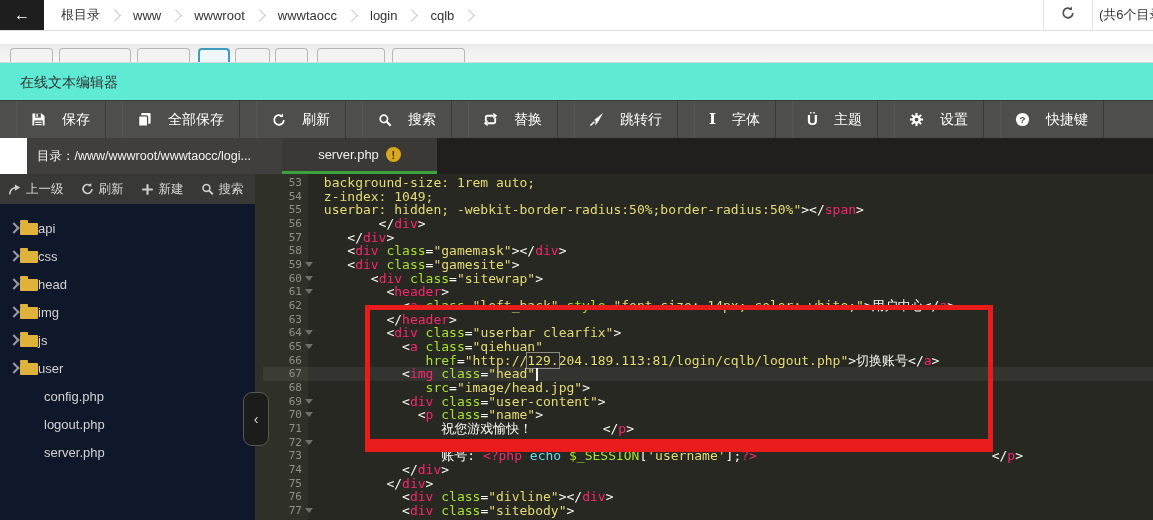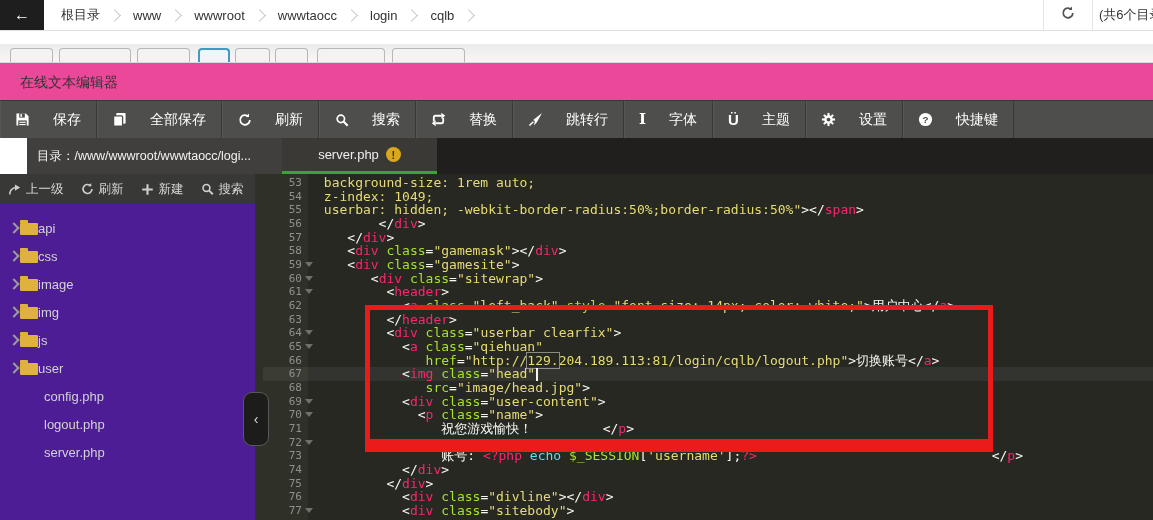--- a/index.html
+++ b/index.html
@@ -19,44 +19,44 @@
                  display:flex;align-items:center;justify-content:center;background:#fff;}
   .crumb-count{position:absolute;left:1099px;top:0;height:30px;line-height:30px;
                font-size:13px;color:#333;white-space:nowrap;}
   
   .strip{position:absolute;top:44px;left:0;width:1153px;height:18px;
          background:linear-gradient(#ebebeb,#f7f7f7);}
   .ptab{position:absolute;top:4px;height:16px;border:1px solid #b7b7b7;border-bottom:none;
         border-radius:4px 4px 0 0;background:#f3f3f3;box-sizing:border-box;}
   .ptab.active{border:2px solid #3e9cbf;border-bottom:none;background:#eef6f9;}
   
-  .panel-head{position:absolute;top:62px;left:0;width:1153px;height:38px;background:#ec4899;
+  .panel-head{position:absolute;top:62px;left:0;width:1153px;height:38px;background:#5eead4;
               border-top:1px solid #d8d8d8;}
   .panel-title{position:absolute;left:20px;top:0;line-height:38px;font-size:14px;color:#333;}
   
   .toolbar{position:absolute;top:100px;left:0;width:1153px;height:38px;background:#4e4e4c;
            border-top:1px solid #383836;display:flex;box-sizing:border-box;}
-  .tb-btn{display:flex;align-items:center;gap:23px;padding:0 15px;color:#fff;font-size:14px;
+  .tb-btn{display:flex;align-items:center;gap:16px;padding:0 15px;color:#fff;font-size:14px;
           border-right:1px solid rgba(0,0,0,.28);box-shadow:inset 1px 0 0 rgba(255,255,255,.05);
-          white-space:nowrap;cursor:default;}
+          white-space:nowrap;cursor:default;margin-left:16px;}
   .tb-ic{width:15px;height:15px;display:flex;align-items:center;justify-content:center;flex:none;}
   .tb-letter{font-weight:bold;font-size:15px;line-height:15px;}
   .tb-letter.serif{font-family:"DejaVu Serif","Liberation Serif",serif;}
   
   .mid{position:absolute;top:138px;left:0;width:1153px;height:36px;display:flex;margin-left:27px;}
   .dir-head{width:255px;flex:none;background:#403f3d;color:#f2f2f2;font-size:12.5px;
             line-height:36px;padding-left:10px;box-sizing:border-box;white-space:nowrap;overflow:hidden;}
   .tabbar{flex:1;background:#201f1e;display:flex;}
   .etab{width:155px;background:#3a3936;color:#eee;font-size:13px;display:flex;align-items:center;
         justify-content:center;gap:7px;border-bottom:3px solid #3ca23c;box-sizing:border-box;}
   .warn{width:15px;height:15px;border-radius:50%;background:#d9a81e;color:#3c3209;font-weight:bold;
         font-size:11px;display:flex;align-items:center;justify-content:center;flex:none;}
   
   .main{position:absolute;top:174px;left:0;width:1153px;bottom:0;}
-  .sidebar{position:absolute;left:0;top:0;width:255px;height:100%;background:#4c1d95;overflow:hidden;}
+  .sidebar{position:absolute;left:0;top:0;width:255px;height:100%;background:#0f172a;overflow:hidden;}
   .actions{height:30px;background:#383836;display:flex;align-items:center;padding-left:8px;gap:17px;}
   .act{display:flex;align-items:center;gap:5px;color:#d8d8d8;font-size:12.5px;white-space:nowrap;}
   .act-ic{width:13px;height:13px;color:#cfcfcf;display:flex;align-items:center;justify-content:center;}
   .act-ic svg{display:block;}
   .tree{padding-top:10px;}
   .trow{height:28px;display:flex;align-items:center;padding-left:10px;color:#d2d2d2;font-size:13px;}
   .chev{width:6px;height:6px;border-top:2px solid #9b9b9b;border-right:2px solid #9b9b9b;
         transform:rotate(45deg);margin-right:2px;flex:none;}
   .folder{width:18px;height:12px;background:#dfb23c;border-radius:1px;position:relative;margin-top:2px;flex:none;}
   .folder:before{content:"";position:absolute;top:-3px;left:0;width:8px;height:3px;background:#dfb23c;
@@ -279,21 +279,21 @@
           <span class="tree-label">api</span>
         </div>
         <div class="trow">
           <span class="chev"></span>
           <span class="folder"></span>
           <span class="tree-label">css</span>
         </div>
         <div class="trow">
           <span class="chev"></span>
           <span class="folder"></span>
-          <span class="tree-label">image</span>
+          <span class="tree-label">head</span>
         </div>
         <div class="trow">
           <span class="chev"></span>
           <span class="folder"></span>
           <span class="tree-label">img</span>
         </div>
         <div class="trow">
           <span class="chev"></span>
           <span class="folder"></span>
           <span class="tree-label">js</span>

